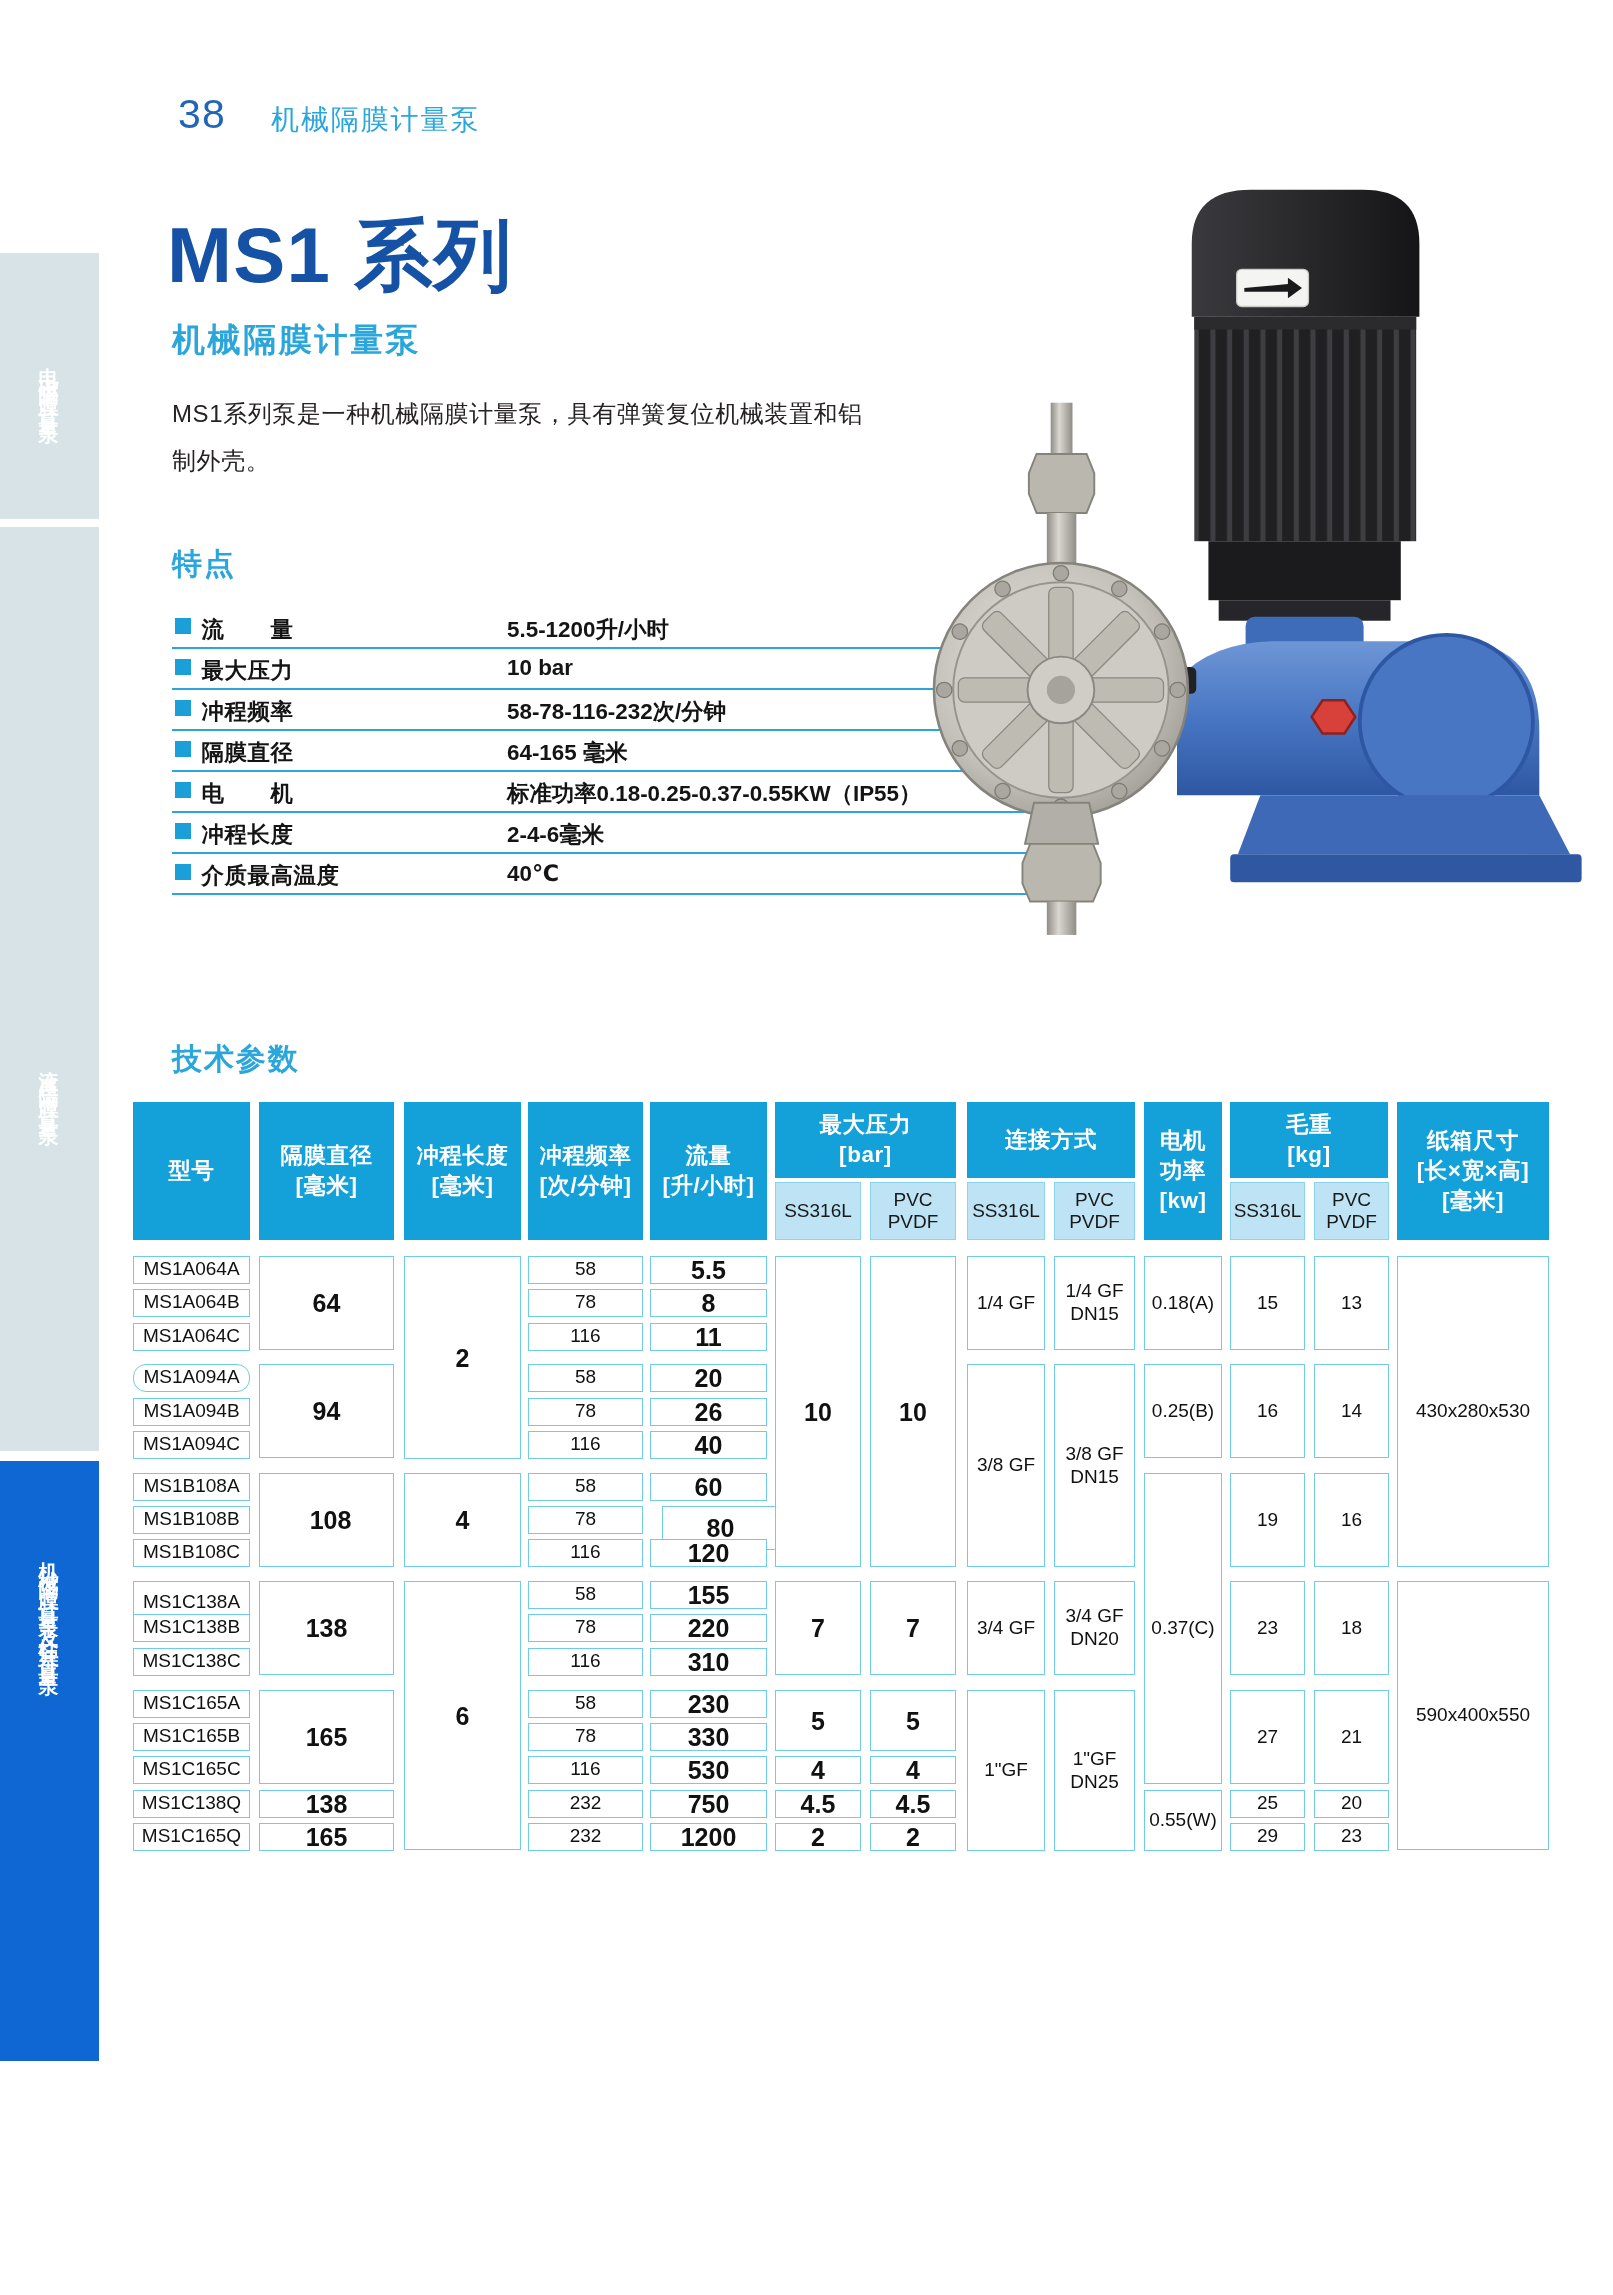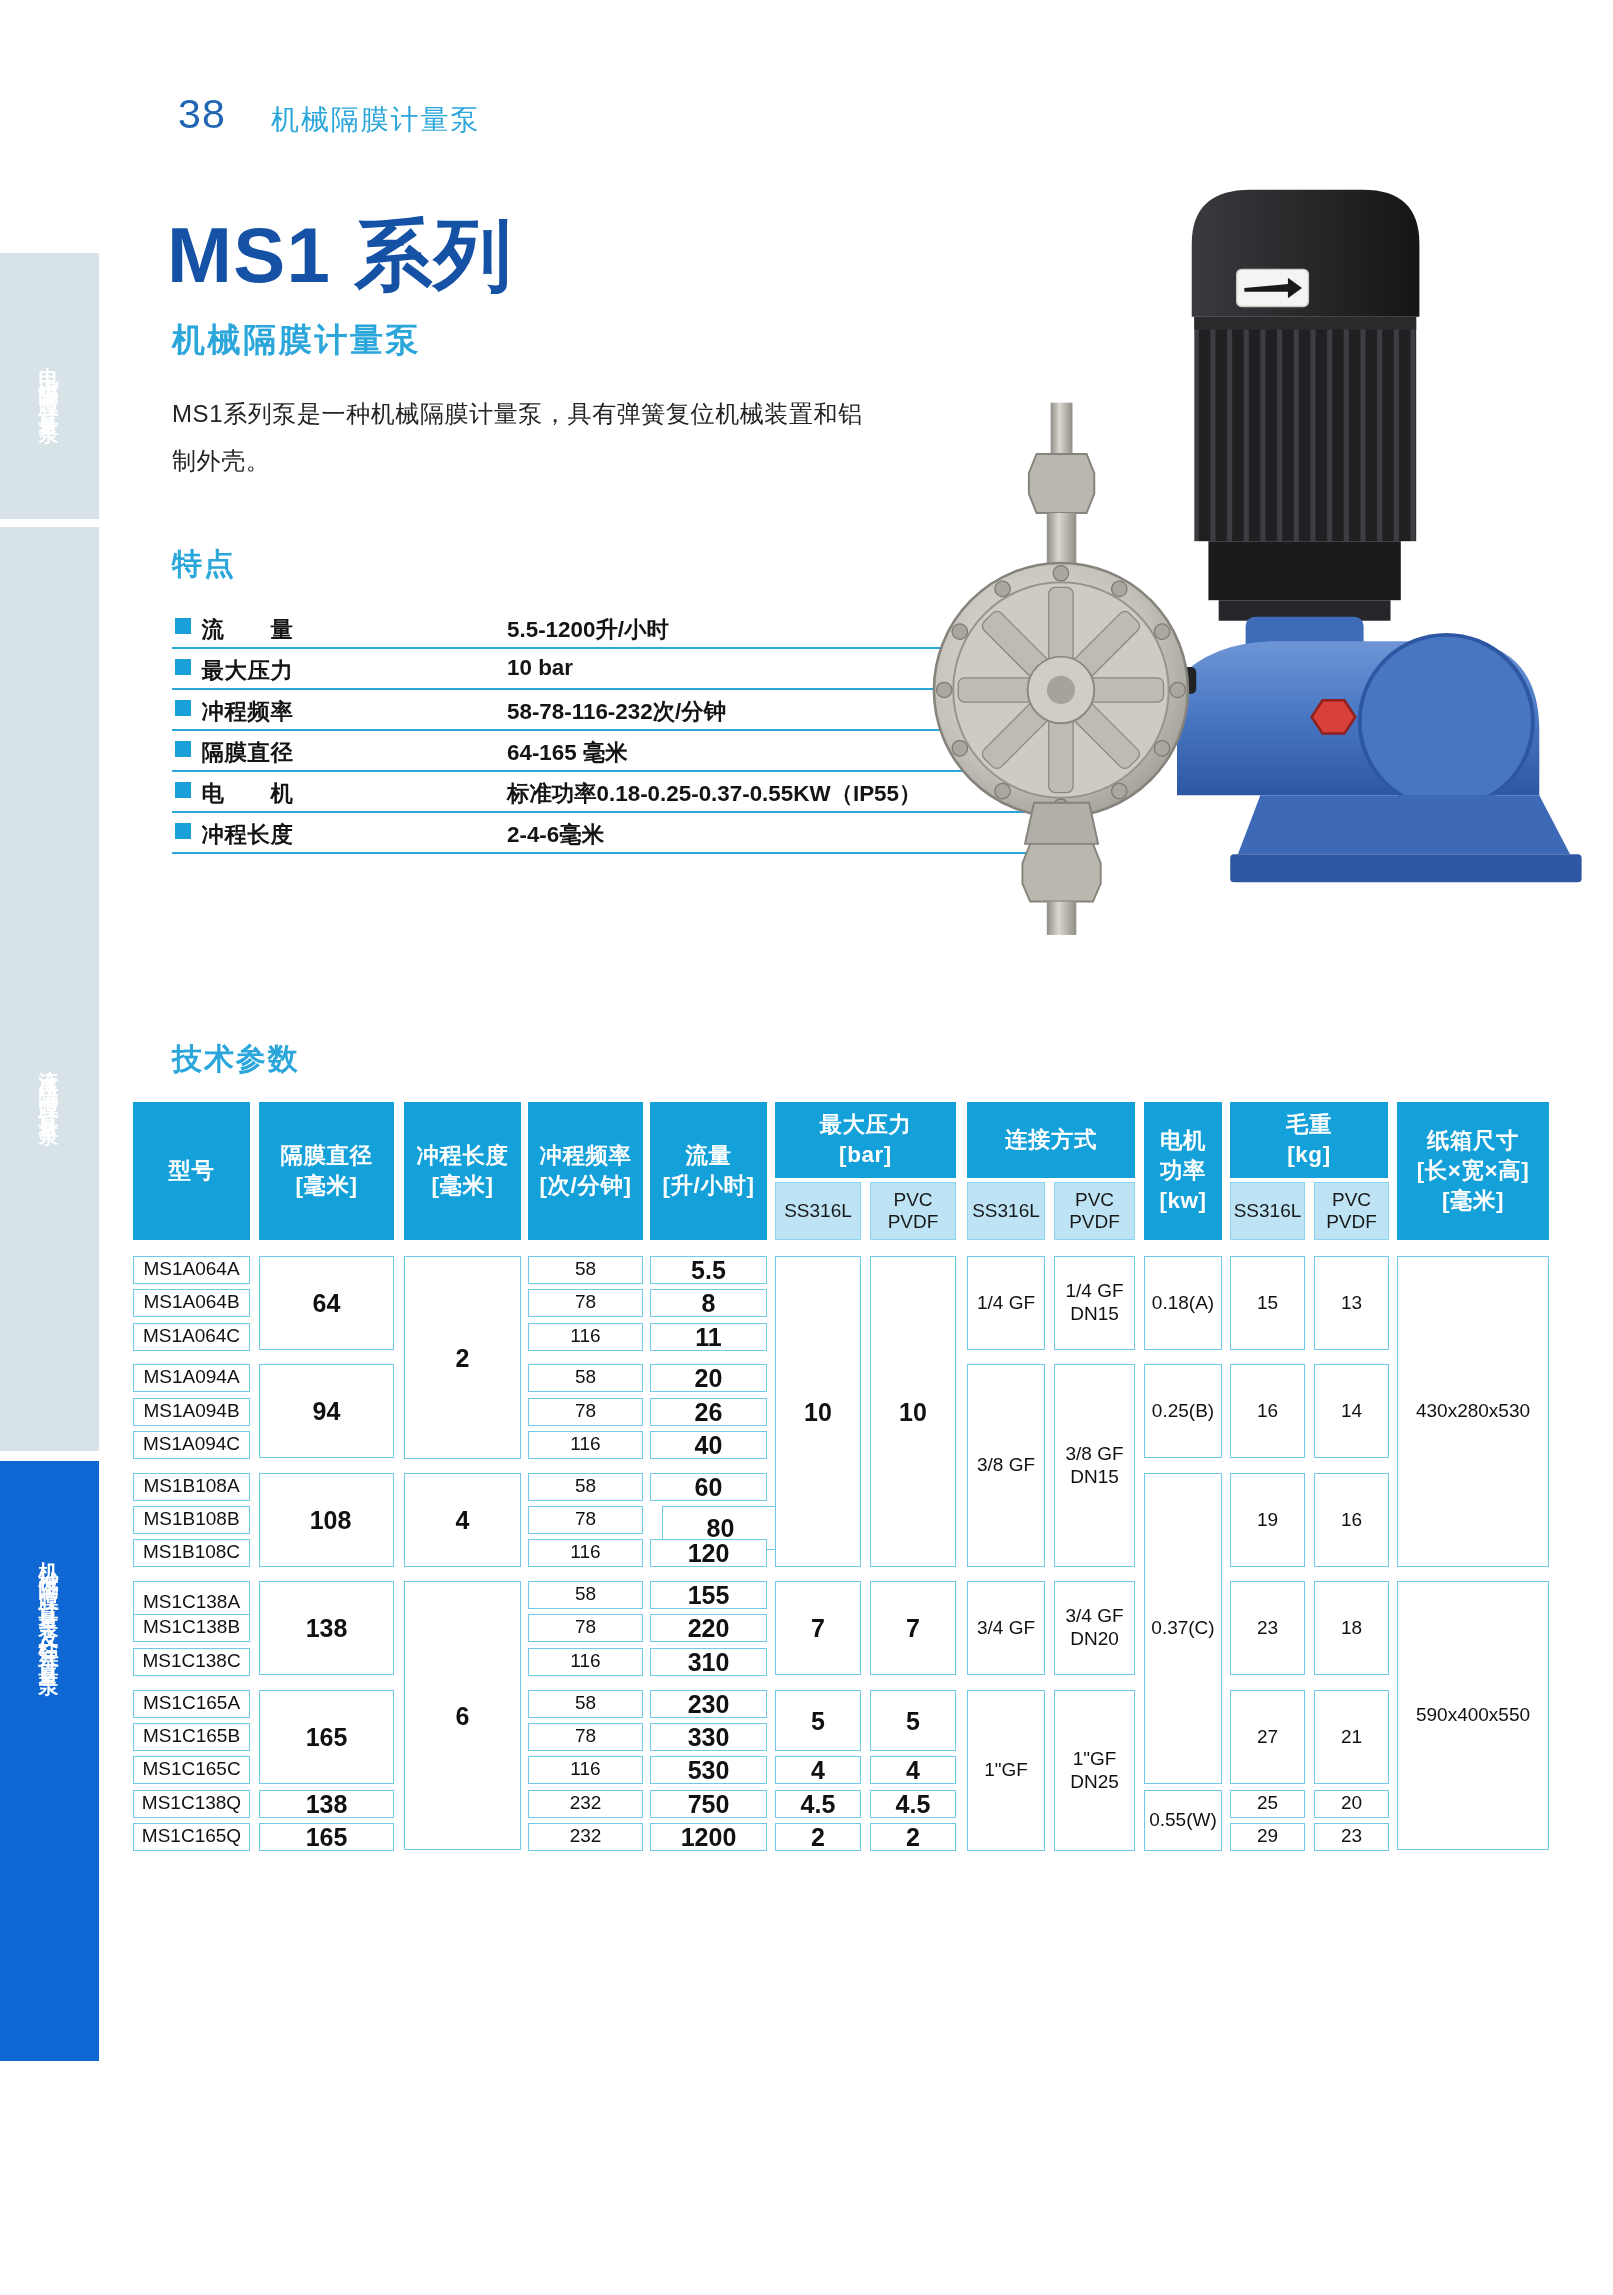--- a/index.html
+++ b/index.html
@@ -127,20 +127,26 @@
     <div class="feature-row">
       <span class="bullet"></span>
       <span class="flabel">电　　机</span>
       <span class="fvalue">标准功率0.18-0.25-0.37-0.55KW（IP55）</span>
       <span class="underline"></span>
     </div>
     <div class="feature-row">
       <span class="bullet"></span>
       <span class="flabel">冲程长度</span>
       <span class="fvalue">2-4-6毫米</span>
+      <span class="underline"></span>
+    </div>
+    <div class="feature-row">
+      <span class="bullet"></span>
+      <span class="flabel">介质最高温度</span>
+      <span class="fvalue">40℃</span>
       <span class="underline"></span>
     </div>
   </div>
 
 <div class="abs section-heading" style="left:172px;top:1039px;">技术参数</div>
 
 <div id="specs-table">
   <div class="hd hd-model">型号</div>
   <div class="hd hd-dia">隔膜直径
 [毫米]</div>
@@ -167,21 +173,21 @@
   <div class="sub sub-wss">SS316L</div>
   <div class="sub sub-wpvc">PVC
 PVDF</div>
   <div class="hd hd-carton">纸箱尺寸
 [长×宽×高]
 [毫米]</div>
 
 <div class="cell" style="left: 0px; top: 154px; width: 117px; height: 27.6px;">MS1A064A</div>
     <div class="cell" style="left: 0px; top: 187px; width: 117px; height: 27.6px;">MS1A064B</div>
     <div class="cell" style="left: 0px; top: 221px; width: 117px; height: 27.6px;">MS1A064C</div>
-    <div class="cell" style="left: 0px; top: 262px; width: 117px; height: 27.6px;">MS1A094A</div>
+    <div class="cell" style="left: 0px; top: 262px; width: 117px; height: 27.6px; border-radius: 13px;">MS1A094A</div>
     <div class="cell" style="left: 0px; top: 296px; width: 117px; height: 27.6px;">MS1A094B</div>
     <div class="cell" style="left: 0px; top: 329px; width: 117px; height: 27.6px;">MS1A094C</div>
     <div class="cell" style="left: 0px; top: 371px; width: 117px; height: 27.6px;">MS1B108A</div>
     <div class="cell" style="left: 0px; top: 404px; width: 117px; height: 27.6px;">MS1B108B</div>
     <div class="cell" style="left: 0px; top: 437px; width: 117px; height: 27.6px;">MS1B108C</div>
     <div class="cell" style="left: 0px; top: 479px; width: 117px; height: 43px;">MS1C138A</div>
     <div class="cell" style="left: 0px; top: 512px; width: 117px; height: 27.6px;">MS1C138B</div>
     <div class="cell" style="left: 0px; top: 546px; width: 117px; height: 27.6px;">MS1C138C</div>
     <div class="cell" style="left: 0px; top: 588px; width: 117px; height: 27.6px;">MS1C165A</div>
     <div class="cell" style="left: 0px; top: 621px; width: 117px; height: 27.6px;">MS1C165B</div>

